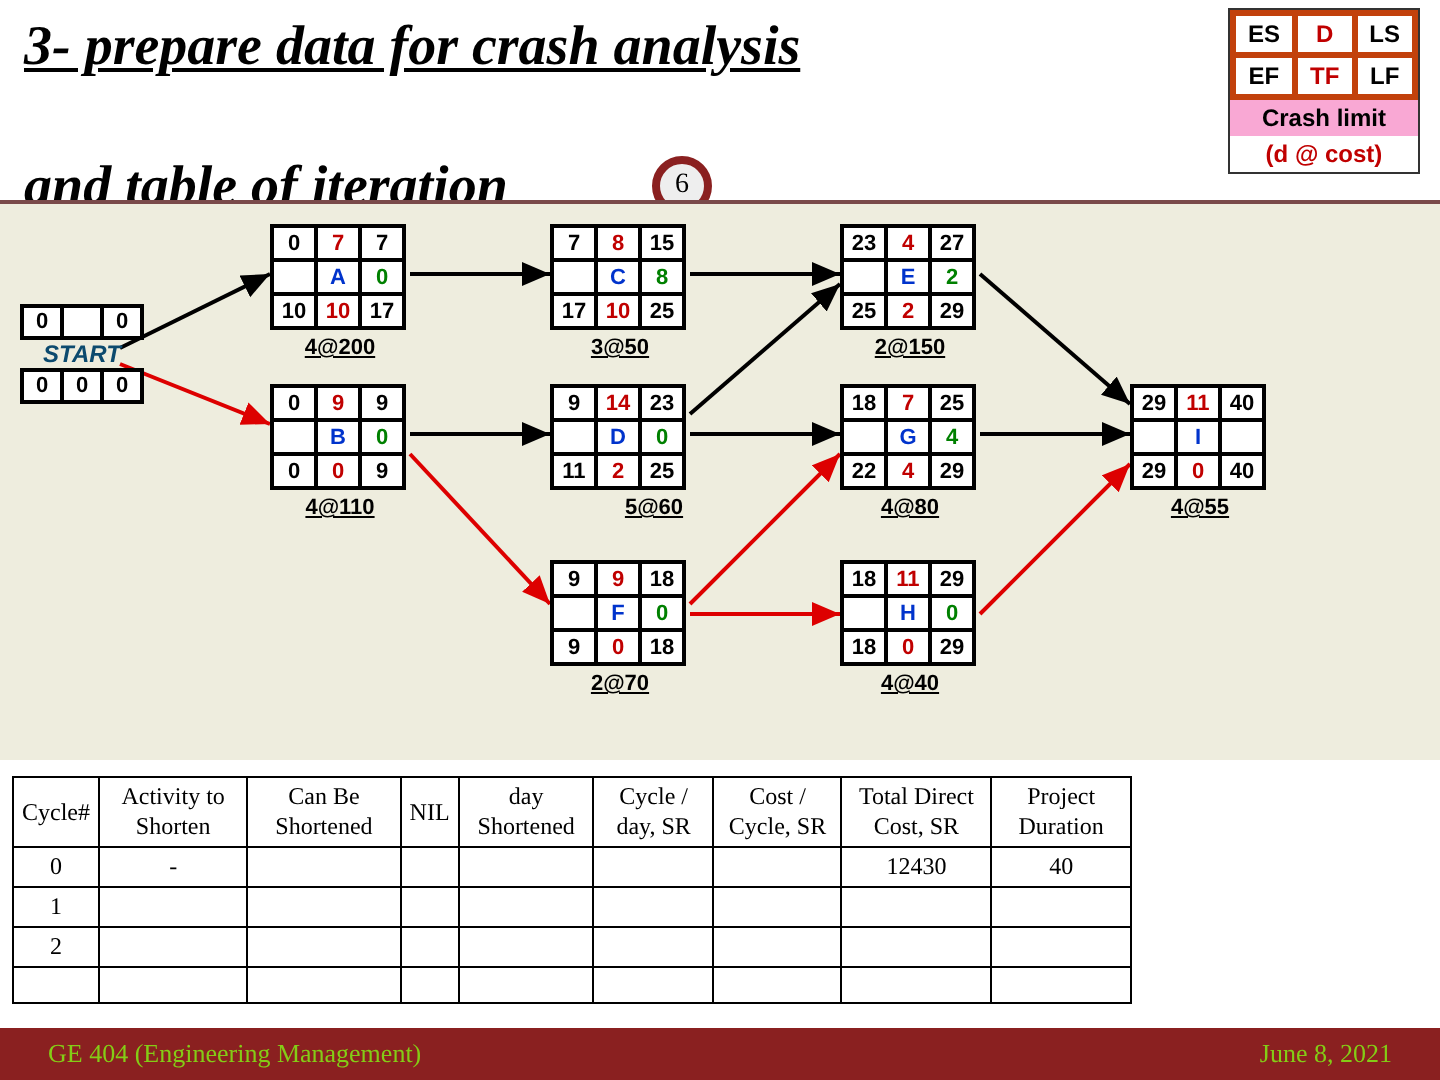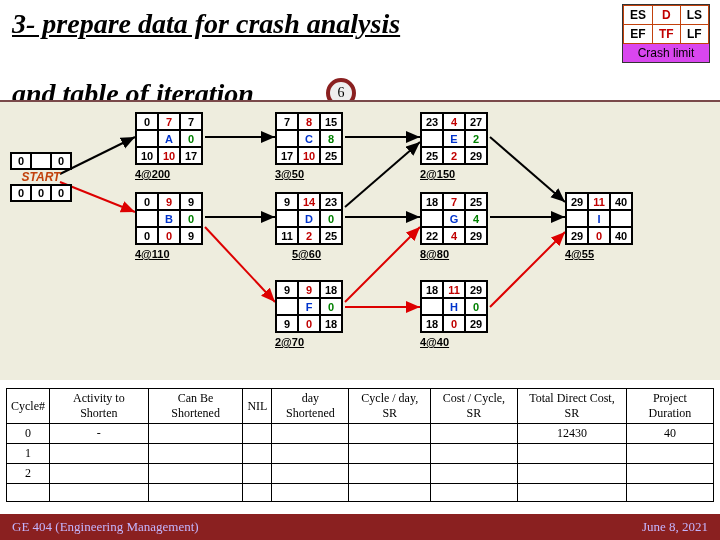--- a/index.html
+++ b/index.html
@@ -1,41 +1,41 @@
 <!DOCTYPE html>
 <html><head>
 <meta charset="utf-8">
 <style>
   *{box-sizing:border-box;margin:0;padding:0}
   body{width:720px;height:540px;font-family:"Times New Roman",serif;background:#fff;position:relative;overflow:hidden}
   .header{padding:6px 12px;border-bottom:2px solid #7a4a4a}
   .title{font-size:28px;font-weight:bold;font-style:italic;text-decoration:underline;color:#000;line-height:1.25}
   .legend{position:absolute;top:4px;right:10px;border:1px solid #333;background:#fff;font-family:Arial,sans-serif;font-size:12px}
   .legend table{border-collapse:collapse}
-  .legend td{border:1px solid #c2410c;padding:2px 6px;text-align:center;font-weight:bold}
-  .legend .cl{background:#d946ef;padding:2px 4px;font-weight:normal;text-align:center}
+  .legend td{border:3px solid #c2410c;padding:2px 6px;text-align:center;font-weight:bold}
+  .legend .cl{background:#f9a8d4;padding:2px 4px;font-weight:bold;text-align:center}
   .legend .dc{padding:2px 4px;text-align:center;color:#c00000;font-weight:bold}
   .badge{position:absolute;top:78px;left:326px;width:30px;height:30px;border:4px solid #8a2020;border-radius:50%;text-align:center;line-height:22px;font-size:14px;background:#eee}
   .diagram{position:absolute;top:100px;left:0;width:720px;height:280px;background:#eeedde;border-top:2px solid #7a4a4a}
   .svg{position:absolute;top:0;left:0}
   .node{position:absolute;font-family:Arial,sans-serif;font-size:11px;text-align:center}
   .node table{border-collapse:collapse;background:#fff}
   .node td{border:2px solid #000;width:22px;height:17px;font-weight:bold;padding:0}
   .node .dur{color:#c00000}
   .node .act{color:#0033cc}
   .node .sl{color:#008000}
   .node .tf{color:#c00000}
-  .cost{position:absolute;font-family:Arial,sans-serif;font-size:11px;font-weight:bold;text-decoration:underline;width:70px}
-  .start-lbl{position:absolute;font-family:Arial,sans-serif;font-weight:bold;font-style:italic;color:#c2410c;font-size:12px}
+  .cost{position:absolute;font-family:Arial,sans-serif;font-size:11px;font-weight:bold;text-decoration:underline;text-align:center;width:70px}
+  .start-lbl{position:absolute;font-family:Arial,sans-serif;font-weight:bold;font-style:italic;color:#0c4a6e;font-size:12px}
   .start table td{width:20px;height:16px}
-  .itable{position:absolute;top:388px;left:6px;width:708px;font-size:12px}
+  .itable{position:absolute;top:388px;left:6px;width:560px;font-size:12px}
   .itable table{border-collapse:collapse;width:100%}
   .itable th,.itable td{border:1px solid #000;padding:2px 4px;text-align:center;height:18px}
   .itable th{font-weight:normal}
-  .footer{position:absolute;bottom:0;left:0;width:720px;height:26px;background:#8a2020;color:#c4b5fd;font-size:13px;line-height:26px;padding:0 12px}
+  .footer{position:absolute;bottom:0;left:0;width:720px;height:26px;background:#8a2020;color:#84cc16;font-size:13px;line-height:26px;padding:0 24px}
   .footer .r{float:right}
 </style>
 </head>
 <body>
 
 <div class="header">
   <div class="title">
     <span>3- prepare data for crash analysis</span><br>
     <br>
     <span>and table of iteration</span>
@@ -51,20 +51,21 @@
           <td>LS</td>
         </tr>
     <tr>
           <td>EF</td>
           <td style="color:#c00000">TF</td>
           <td>LF</td>
         </tr>
   </tbody>
     </table>
   <div class="cl">Crash limit</div>
+  <div class="dc">(d @ cost)</div>
 </div>
 
 <div class="badge">6</div>
 
 <div class="diagram">
 <svg class="svg" width="720" height="280">
   <defs>
     <marker id="ah" markerWidth="8" markerHeight="8" refX="7" refY="3" orient="auto">
           <path d="M0,0 L7,3 L0,6 Z" fill="#000"></path>
         </marker>
@@ -261,21 +262,21 @@
             <td class="sl">4</td>
           </tr>
     <tr>
             <td>22</td>
             <td class="tf">4</td>
             <td>29</td>
           </tr>
   </tbody>
       </table>
 </div>
-<div class="cost" style="top:146px;left:420px">8@80</div>
+<div class="cost" style="top:146px;left:420px">4@80</div>
 
 <div class="node" style="top:178px;left:420px">
   <table>
     <tbody>
           <tr>
             <td>18</td>
             <td class="dur">11</td>
             <td>29</td>
           </tr>
     <tr>

